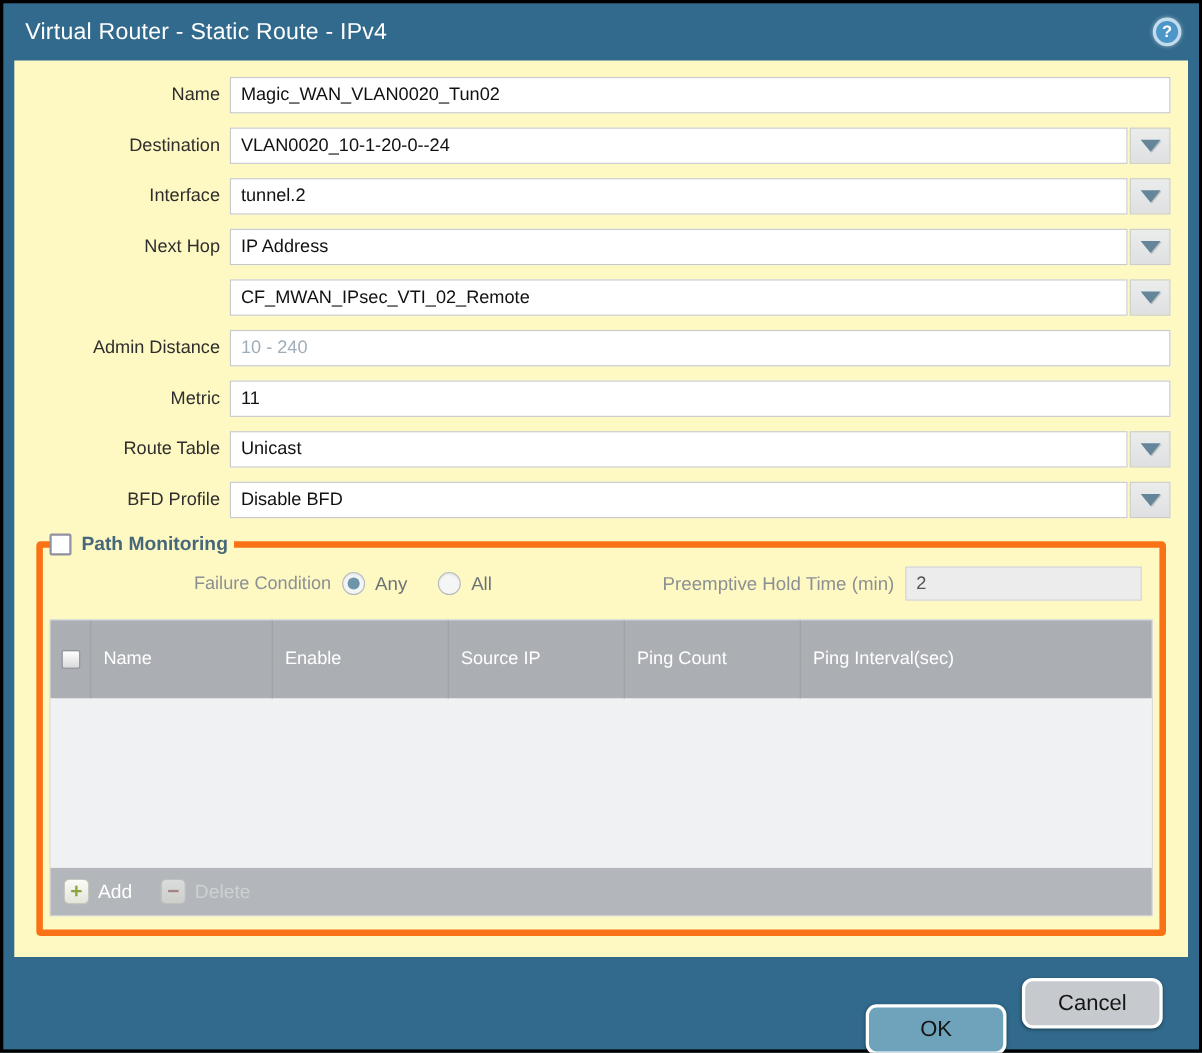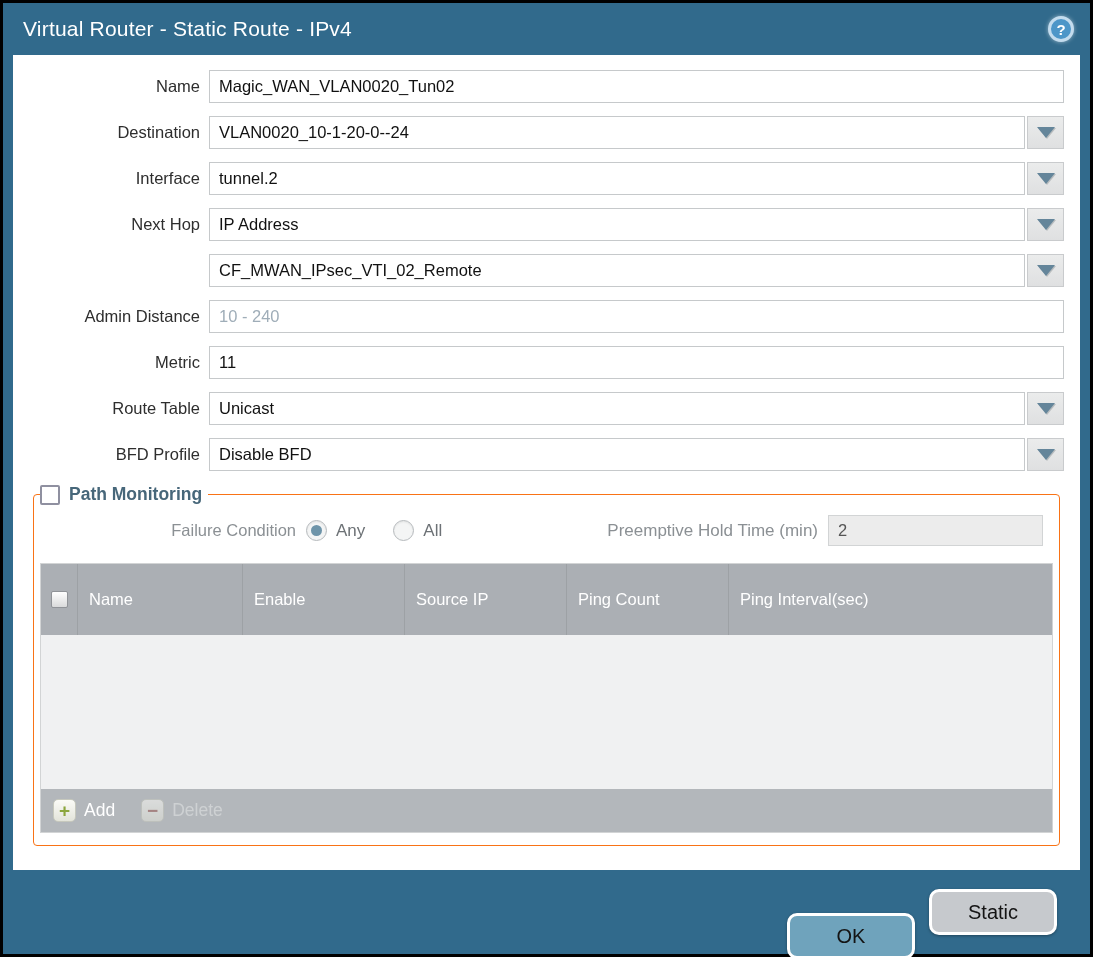--- a/index.html
+++ b/index.html
@@ -29,21 +29,21 @@
     box-shadow: 0 0 4px rgba(255,255,255,.5);
     color: #fff; font-weight: bold; font-size: 15px;
     display: flex; align-items: center; justify-content: center;
     cursor: pointer;
   }
 
   
   .content {
     flex: 1 1 auto;
     margin: 0 10px;
-    background: #ffffff;
+    background: #fef9c3;
     padding: 15px 0 0 0;
     overflow: hidden;
   }
 
   
   .form { padding-right: 16px; }
   .row { display: flex; align-items: center; margin-bottom: 13px; }
   .row .lbl {
     width: 196px; flex: 0 0 196px;
     text-align: right; padding-right: 9px;
@@ -68,21 +68,21 @@
     width: 0; height: 0;
     border-left: 9px solid transparent;
     border-right: 9px solid transparent;
     border-top: 11px solid #64859a;
     filter: drop-shadow(1px 1px 0 #b8bcbe);
   }
 
   
   fieldset.pm {
     margin: 6px 20px 0 20px;
-    border: 1px solid #f97316; border-radius: 4px;
+    border: 6px solid #f97316; border-radius: 4px;
     padding: 2px 6px 12px 6px;
   }
   fieldset.pm legend {
     display: flex; align-items: center; gap: 9px;
     padding: 0 6px 0 0; margin-left: 0;
   }
   .pm-checkbox {
     width: 20px; height: 20px;
     background: #fff; border: 2px solid #8f90a0; border-radius: 2px;
     cursor: pointer;
@@ -307,16 +307,16 @@
             <span class="tool-lbl">Delete</span>
           </span>
         </div>
       </div>
     </fieldset>
 
   </div>
 
   <div class="bottombar">
     <button class="btn ok">OK</button>
-    <button class="btn cancel">Static</button>
+    <button class="btn cancel">Cancel</button>
   </div>
 
 </div>
 
 </body></html>

